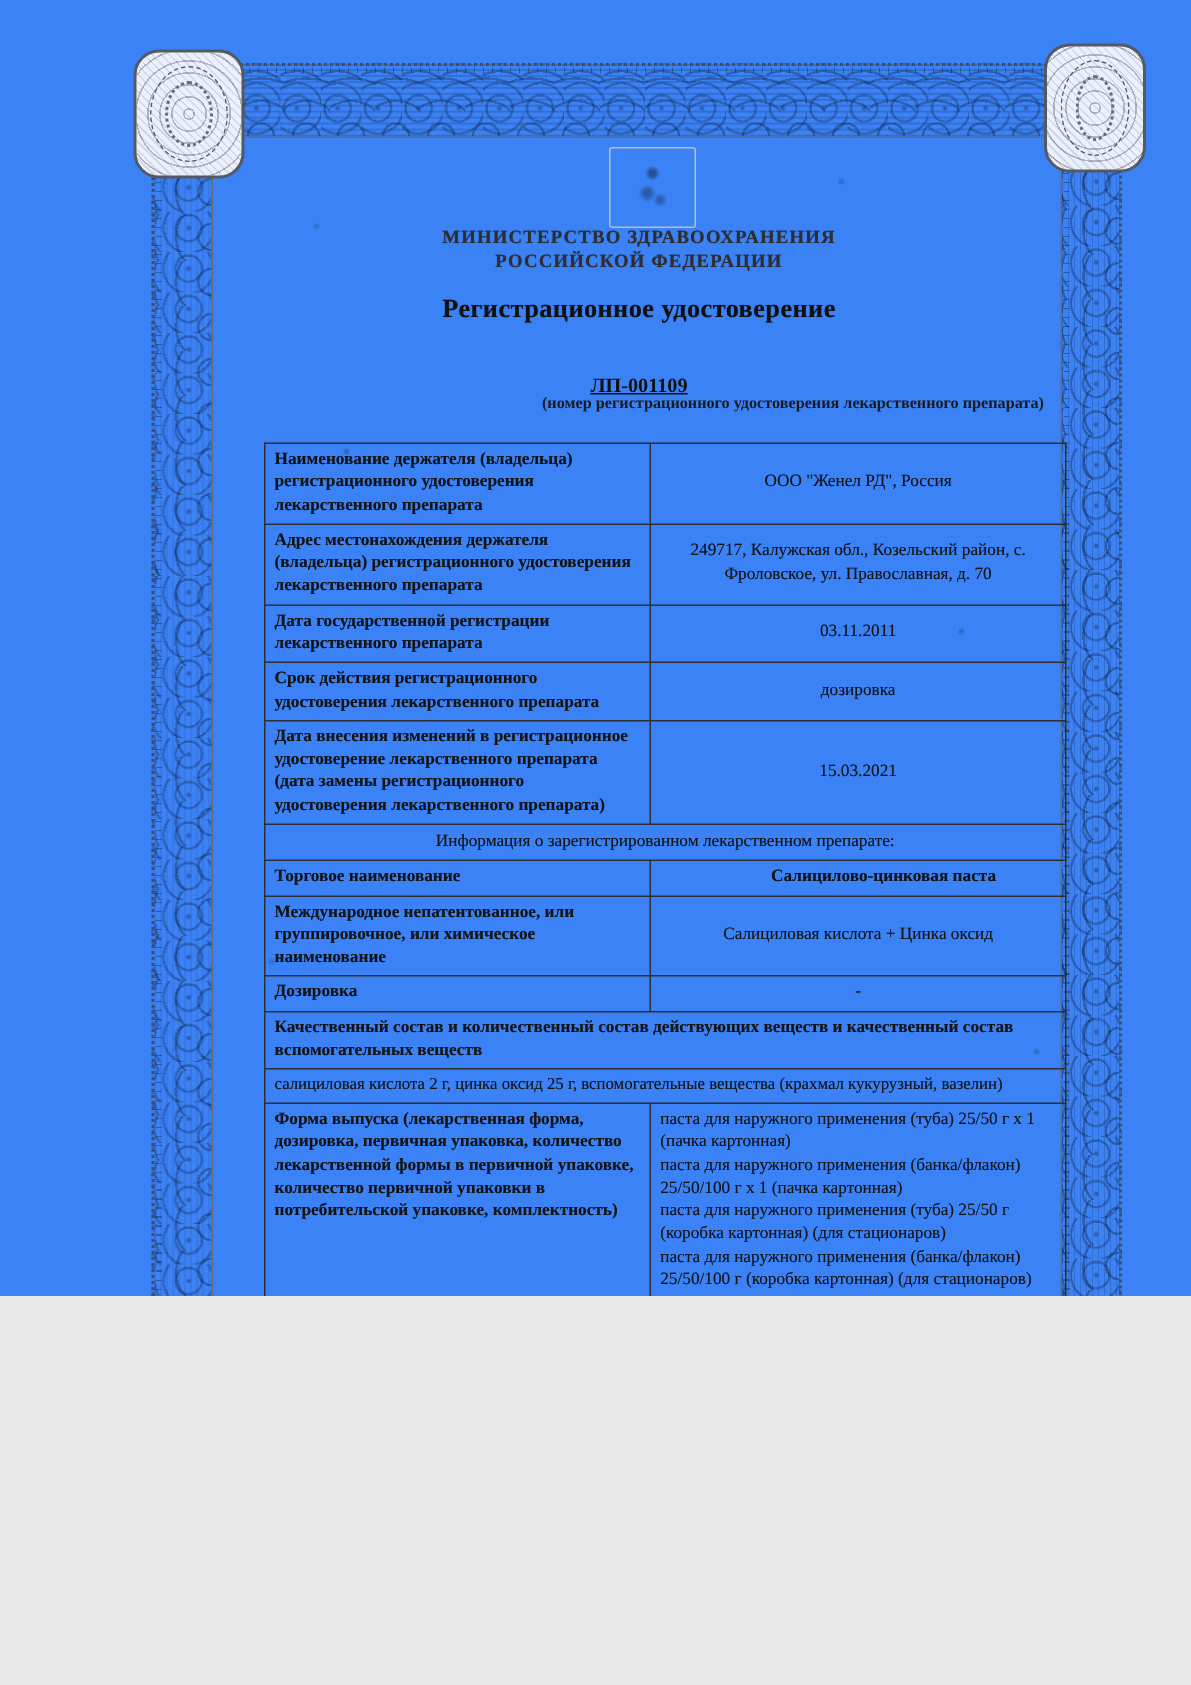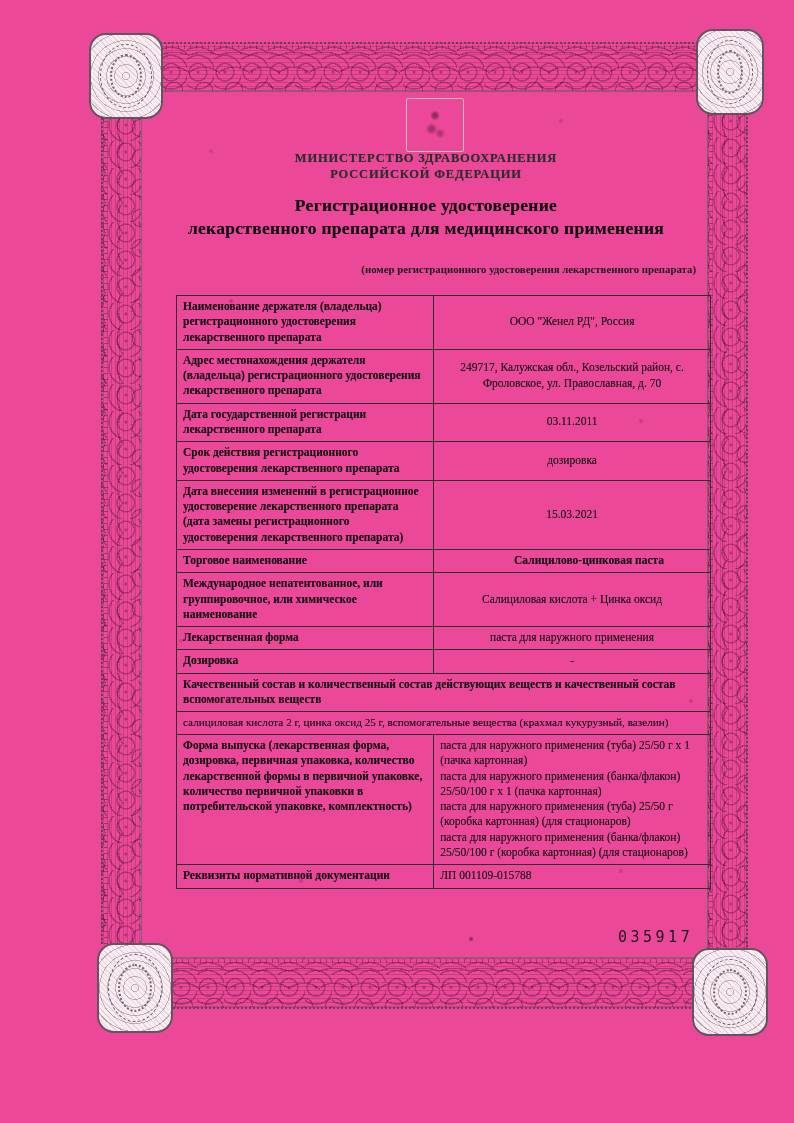--- a/index.html
+++ b/index.html
@@ -1,18 +1,18 @@
 <!DOCTYPE html>
 <html><head>
 <meta charset="utf-8">
 <style>
   html,body{margin:0;padding:0;background:#e9e9e9;}
   .page{
-    position:relative;width:794px;height:1123px;margin:0 auto;
-    background:#ec4899;overflow:hidden;
+    position:relative;width:794px;height:864px;margin:0 auto;
+    background:#3b82f6;overflow:hidden;
     font-family:"Liberation Serif",serif;color:#161616;
   }
   
   .band{position:absolute;opacity:.88;filter:contrast(1.05);}
   .band-h{
     background-image:
       repeating-linear-gradient(90deg, rgba(20,20,20,.38) 0 1px, transparent 1px 6px),
       repeating-radial-gradient(circle at 11px 60%, rgba(0,0,0,.30) 0 1px, transparent 2px 8px),
       repeating-linear-gradient(0deg, rgba(0,0,0,.16) 0 1px, transparent 1px 4px),
       repeating-radial-gradient(circle at 14px 100%, transparent 0 8px, rgba(0,0,0,.30) 8px 9.5px, transparent 9.5px 15px);
@@ -107,23 +107,23 @@
     <div class="emblem-mark"></div>
   </div>
 
   <div class="ministry">
     <div>МИНИСТЕРСТВО ЗДРАВООХРАНЕНИЯ</div>
     <div>РОССИЙСКОЙ ФЕДЕРАЦИИ</div>
   </div>
 
   <h1 class="title">
     <span>Регистрационное удостоверение</span><br>
-    <span>лекарственного препарата для медицинского применения</span>
   </h1>
 
+  <div class="regnum">ЛП-001109</div>
   <div class="regnum-caption">(номер регистрационного удостоверения лекарственного препарата)</div>
 
   <table class="doc-table">
     <colgroup>
         <col style="width:254px">
         <col style="width:281px">
       </colgroup>
     <tbody>
       <tr>
         <td class="lbl">Наименование держателя (владельца) регистрационного удостоверения лекарственного препарата</td>
@@ -138,31 +138,30 @@
         <td class="val">03.11.2011</td>
       </tr>
       <tr>
         <td class="lbl">Срок действия регистрационного удостоверения лекарственного препарата</td>
         <td class="val">дозировка</td>
       </tr>
       <tr>
         <td class="lbl">Дата внесения изменений в регистрационное удостоверение лекарственного препарата (дата замены регистрационного удостоверения лекарственного препарата)</td>
         <td class="val">15.03.2021</td>
       </tr>
+      <tr class="section">
+        <td colspan="2">Информация о зарегистрированном лекарственном препарате:</td>
+      </tr>
       <tr>
         <td class="lbl">Торговое наименование</td>
         <td class="val bold">Салицилово-цинковая паста</td>
       </tr>
       <tr>
         <td class="lbl">Международное непатентованное, или группировочное, или химическое наименование</td>
         <td class="val">Салициловая кислота + Цинка оксид</td>
-      </tr>
-      <tr>
-        <td class="lbl">Лекарственная форма</td>
-        <td class="val">паста для наружного применения</td>
       </tr>
       <tr>
         <td class="lbl">Дозировка</td>
         <td class="val">-</td>
       </tr>
       <tr class="fullbold">
         <td colspan="2">Качественный состав и количественный состав действующих веществ и качественный состав вспомогательных веществ</td>
       </tr>
       <tr class="full">
         <td colspan="2">салициловая кислота 2 г, цинка оксид 25 г, вспомогательные вещества (крахмал кукурузный, вазелин)</td>

